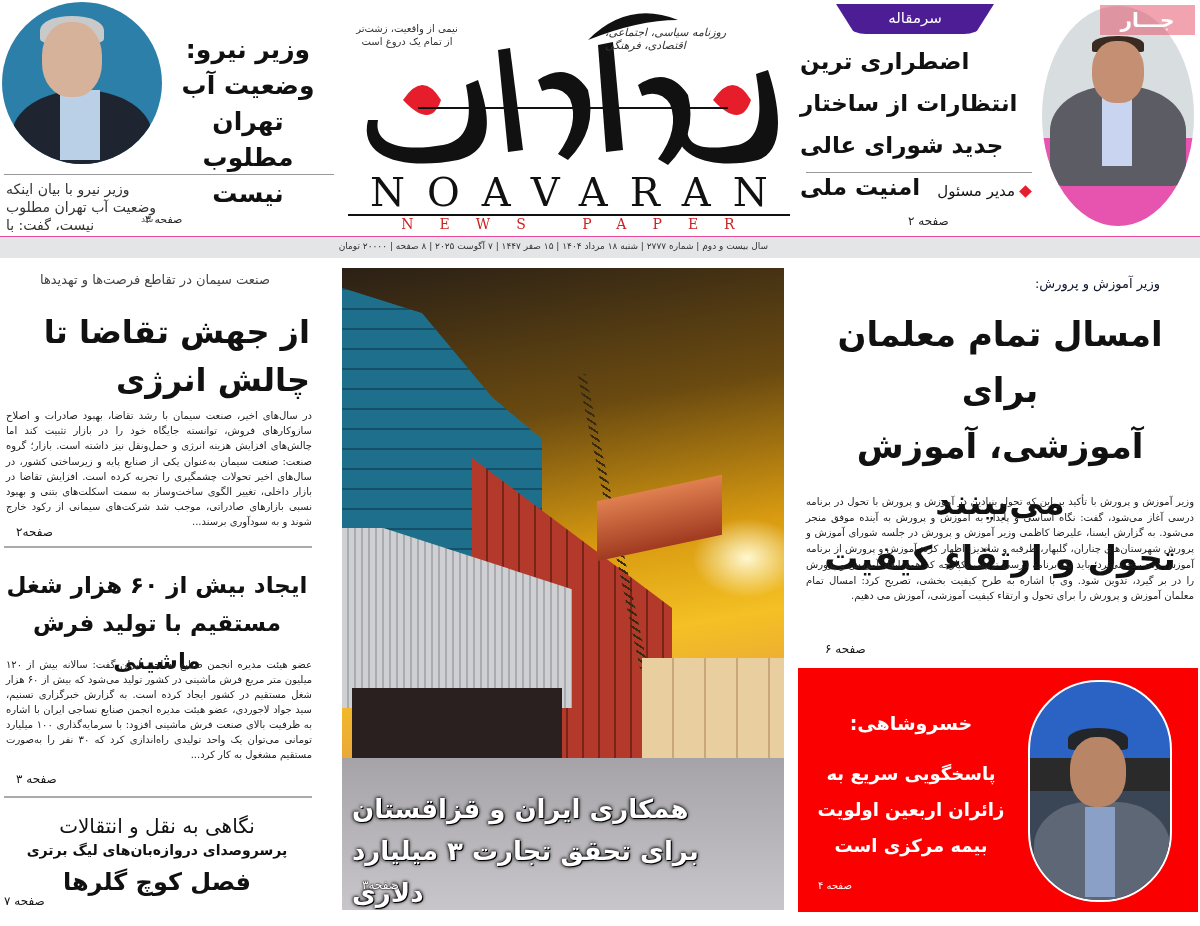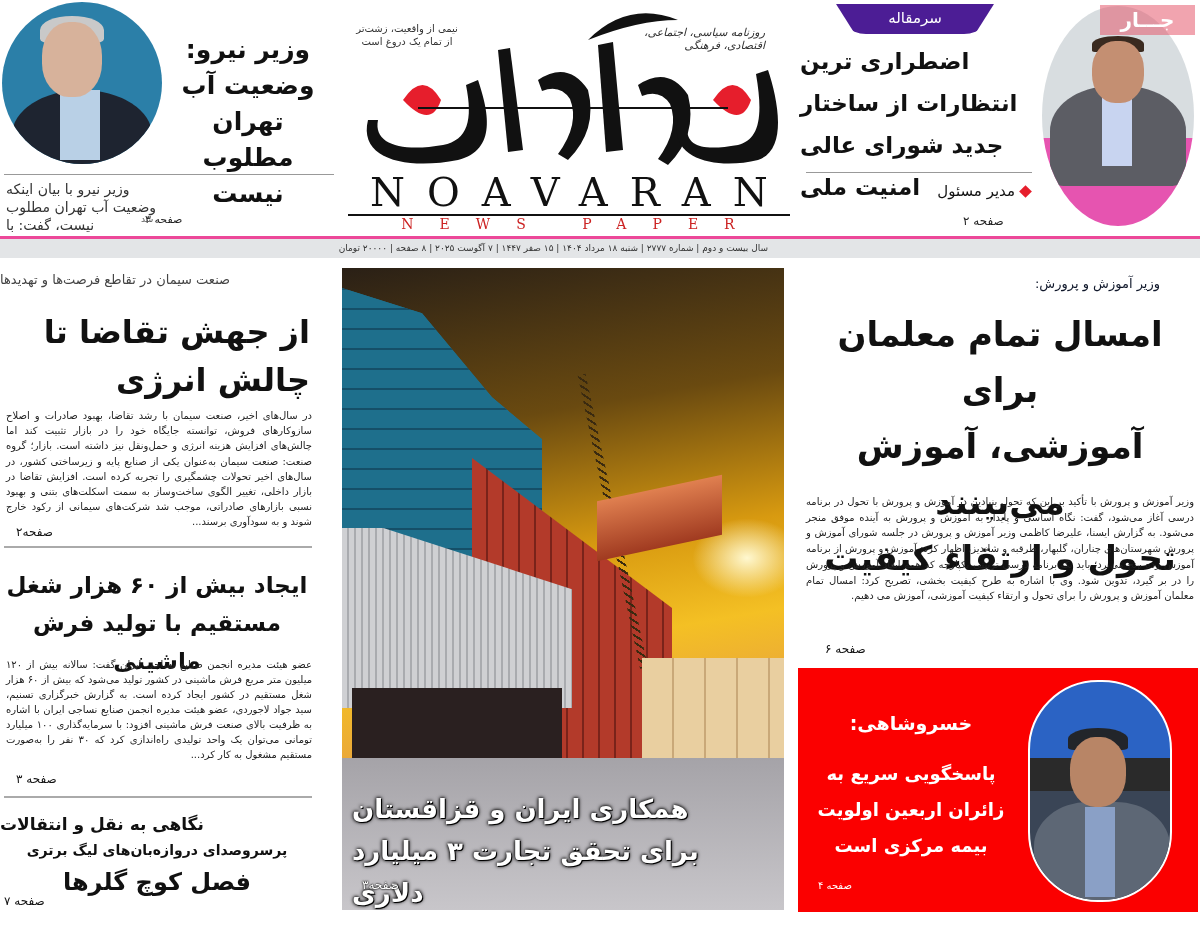--- a/index.html
+++ b/index.html
@@ -5,24 +5,24 @@
 *{box-sizing:border-box;margin:0;padding:0}
 html,body{width:1200px;height:926px;background:#fff;overflow:hidden}
 body{font-family:"DejaVu Sans",sans-serif;color:#111;position:relative;direction:rtl}
 .hr{position:absolute;height:1px;background:#999}
 
 
 .mast-fa{position:absolute;left:348px;top:10px;width:440px;height:160px}
 .mast-en{position:absolute;left:348px;top:170px;width:440px;text-align:center;direction:ltr;font-family:"DejaVu Serif",serif;font-size:40px;letter-spacing:22px;color:#111;line-height:44px;padding-left:22px}
 .mast-line{position:absolute;left:348px;top:214px;width:442px;height:2px;background:#111}
 .mast-news{position:absolute;left:348px;top:216px;width:440px;direction:ltr;text-align:center;font-family:"DejaVu Serif",serif;font-size:14px;letter-spacing:26px;color:#c22;padding-left:26px}
-.tagline-r{position:absolute;left:605px;top:26px;width:160px;font-size:11px;font-style:italic;color:#333;text-align:right}
+.tagline-r{position:absolute;left:605px;top:26px;width:160px;font-size:11px;font-style:italic;color:#333;text-align:left}
 .tagline-l{position:absolute;left:352px;top:22px;width:110px;font-size:10px;color:#333;text-align:center;line-height:13px}
 
-.infobar{position:absolute;left:0;top:236px;width:1200px;height:22px;background:#e3e5e7;border-top:3px solid #ec4899}
+.infobar{position:absolute;left:0;top:236px;width:1200px;height:22px;background:#e3e5e7;border-top:1px solid #ec4899}
 .infobar span{position:absolute;right:432px;top:4px;font-size:9px;color:#333;white-space:nowrap}
 
 
 .circle-photo{position:absolute;border-radius:50%;overflow:hidden}
 .tl-photo{left:2px;top:2px;width:160px;height:162px;background:radial-gradient(circle at 45% 35%,#e8d2c0 0 12%,#9aa 13% 16%,#2b7fa8 17% 100%)}
 .tl-photo .suit{position:absolute;left:10px;top:88px;width:140px;height:90px;background:#1e2430;border-radius:50% 50% 0 0}
 .tl-photo .shirt{position:absolute;left:58px;top:88px;width:40px;height:70px;background:#b9d0e6}
 .tl-photo .face{position:absolute;left:40px;top:20px;width:60px;height:75px;background:#d7b29b;border-radius:45%}
 .tl-photo .hair{position:absolute;left:38px;top:14px;width:64px;height:28px;background:#c9c9c9;border-radius:50% 50% 20% 20%}
 .tl-title{position:absolute;left:168px;top:32px;width:160px;font-size:25px;font-weight:bold;line-height:36px;text-align:center}
@@ -34,31 +34,31 @@
 .tr-photo{left:1042px;top:6px;width:152px;height:220px;border-radius:50%;background:linear-gradient(#d8dde0 0 60%,#e654b0 60% 100%)}
 .tr-photo .suit{position:absolute;left:8px;top:80px;width:136px;height:100px;background:#5c5d64;border-radius:45% 45% 10% 10%}
 .tr-photo .shirt{position:absolute;left:60px;top:80px;width:30px;height:80px;background:#c8d4f0}
 .tr-photo .face{position:absolute;left:50px;top:35px;width:52px;height:62px;background:#c48f72;border-radius:45%}
 .tr-photo .hair{position:absolute;left:50px;top:30px;width:52px;height:16px;background:#3a2a20;border-radius:50% 50% 10% 10%}
 .watermark{position:absolute;left:1100px;top:5px;width:95px;height:30px;background:rgba(230,90,110,.55);color:#fff;font-size:20px;font-weight:bold;text-align:center;line-height:30px}
 .pill{position:absolute;left:836px;top:4px;width:158px;height:30px;background:#4c1d95;color:#fff;font-size:15px;text-align:center;line-height:28px;border-radius:0 0 40px 40px;clip-path:polygon(0 0,100% 0,88% 100%,12% 100%)}
 .tr-title{position:absolute;left:800px;top:40px;width:240px;font-size:23px;font-weight:bold;line-height:42px;text-align:left}
 .tr-author{position:absolute;left:910px;top:182px;width:120px;font-size:15px;text-align:right}
 .diamond{display:inline-block;width:9px;height:9px;background:#e61e2c;transform:rotate(45deg);margin-left:6px}
-.tr-page{position:absolute;left:963px;top:214px;font-size:12px;color:#222}
+.tr-page{position:absolute;left:908px;top:214px;font-size:12px;color:#222}
 
 
-.lc-kicker{position:absolute;left:0;top:272px;width:310px;font-size:13px;color:#444;text-align:left}
+.lc-kicker{position:absolute;left:0;top:272px;width:310px;font-size:13px;color:#444;text-align:center}
 .lc-h1{position:absolute;left:0;top:308px;width:310px;font-size:32px;font-weight:bold;line-height:48px;text-align:right}
 .lc-body{position:absolute;left:6px;top:408px;width:306px;font-size:10px;line-height:15.2px;color:#222;text-align:justify}
 .lc-page1{position:absolute;left:16px;top:525px;font-size:12px}
 .lc-h2{position:absolute;left:0;top:566px;width:314px;font-size:23px;font-weight:bold;line-height:38px;text-align:center}
 .lc-body2{position:absolute;left:6px;top:657px;width:306px;font-size:10px;line-height:15px;color:#222;text-align:justify}
 .lc-page2{position:absolute;left:16px;top:772px;font-size:12px}
-.lc-k2{position:absolute;left:0;top:814px;width:314px;font-size:17px;font-weight:bold;text-align:left}
+.lc-k2{position:absolute;left:0;top:814px;width:314px;font-size:20px;font-weight:normal;text-align:center}
 .lc-k3{position:absolute;left:0;top:842px;width:314px;font-size:14px;font-weight:bold;text-align:center}
 .lc-h3{position:absolute;left:0;top:868px;width:314px;font-size:24px;font-weight:bold;text-align:center}
 .lc-page3{position:absolute;left:4px;top:894px;font-size:12px}
 
 
 .photo{position:absolute;left:342px;top:268px;width:442px;height:642px;overflow:hidden;background:linear-gradient(170deg,#2a2016 0%,#6a4a10 25%,#d89a10 45%,#f4c024 58%,#e7a040 72%,#9f8d88 82%,#b7b2b6 100%)}
 .stack{position:absolute;left:0;top:20px;width:200px;height:420px;background:repeating-linear-gradient(0deg,#1e6f8c 0 18px,#154f68 18px 20px),#1e6f8c;clip-path:polygon(0 0,40% 6%,75% 26%,100% 36%,100% 100%,0 100%)}
 .stack2{position:absolute;left:130px;top:190px;width:200px;height:300px;background:repeating-linear-gradient(90deg,#b33a2a 0 14px,#7a231a 14px 16px);clip-path:polygon(0 0,60% 30%,100% 50%,100% 100%,0 100%)}
 .trailer{position:absolute;left:0;top:260px;width:230px;height:180px;background:repeating-linear-gradient(90deg,#cfd0d3 0 5px,#a9abaf 5px 7px);clip-path:polygon(0 0,18% 0,100% 34%,100% 100%,0 100%)}
 .wheels{position:absolute;left:10px;top:420px;width:210px;height:70px;background:#2a2020}

